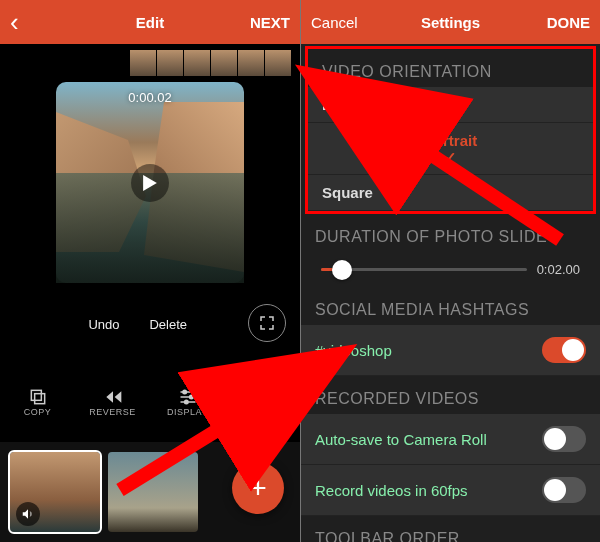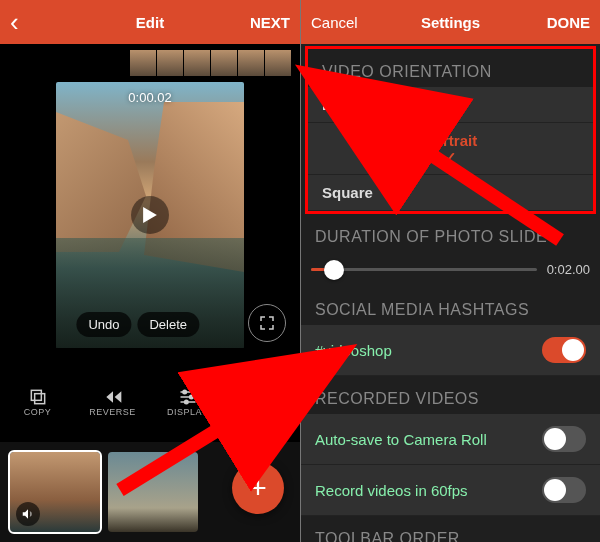--- a/index.html
+++ b/index.html
@@ -9,21 +9,21 @@
   .pane + .pane { border-left: 1px solid #777; }
   .header { height: 44px; background: #db4a2b; color: #fff; display: flex; align-items: center; justify-content: space-between; padding: 0 10px; font-size: 15px; }
   .header .mid { flex: 1; text-align: center; font-weight: 600; }
   .header .side { width: 60px; }
   .header .left { text-align: left; }
   .header .right { text-align: right; font-weight: 700; }
 
   
   .filmstrip { height: 28px; margin: 6px 0 4px 0; display: flex; padding-left: 130px; }
   .fsthumb { width: 26px; height: 26px; background: linear-gradient(180deg,#b8916c,#5a4a3a); margin-right: 1px; }
-  .preview { margin: 4px auto 0 auto; width: 188px; height: 266px; position: relative; background: linear-gradient(180deg,#7fb4c9 0%, #9a7a5a 30%, #d4a878 45%, #4a6a6a 70%, #2a3a3a 100%); border-radius: 2px; }
+  .preview { margin: 4px auto 0 auto; width: 188px; height: 201px; position: relative; background: linear-gradient(180deg,#7fb4c9 0%, #9a7a5a 30%, #d4a878 45%, #4a6a6a 70%, #2a3a3a 100%); border-radius: 10px; }
   .preview .rock-left { position:absolute; left:0; top:30px; width:90px; height:140px; background: linear-gradient(135deg,#c29871,#936a4a); clip-path: polygon(0 0, 80% 20%, 100% 60%, 70% 100%, 0 100%); }
   .preview .rock-right { position:absolute; right:0; top:20px; width:100px; height:170px; background: linear-gradient(225deg,#d6a97f,#8a5f40); clip-path: polygon(20% 0, 100% 0, 100% 100%, 0 90%, 10% 40%); }
   .preview .water { position:absolute; left:0; right:0; bottom:0; height:110px; background: linear-gradient(180deg, rgba(60,90,80,0.6), rgba(20,30,25,0.9)); }
   .timestamp { position: absolute; top: 8px; left: 50%; transform: translateX(-50%); color: #fff; font-size: 13px; font-weight: 500; text-shadow: 0 0 4px rgba(0,0,0,0.6); }
   .playbtn { position: absolute; top: 50%; left: 50%; transform: translate(-50%,-50%); width: 38px; height: 38px; border-radius: 50%; background: rgba(0,0,0,0.45); display: flex; align-items: center; justify-content: center; }
   .expand-circ { position: absolute; right: 14px; top: 304px; width: 38px; height: 38px; border-radius: 50%; border: 1px solid #888; display:flex; align-items:center; justify-content:center; }
   .pillrow { position: absolute; left: 50%; transform: translateX(-60%); top: 312px; display:flex; gap:6px; }
   .pill { background: rgba(0,0,0,0.7); border-radius: 14px; padding: 5px 12px; color: #eee; font-size: 13px; }
 
   .toolbar { position: absolute; left: 0; right: 0; top: 372px; height: 60px; display: flex; }
@@ -38,21 +38,21 @@
   .thumb .mute { position:absolute; left:6px; bottom:6px; width:24px; height:24px; border-radius:50%; background:rgba(0,0,0,0.6); display:flex; align-items:center; justify-content:center; }
   .fab { position:absolute; right:16px; bottom:28px; width:52px; height:52px; border-radius:50%; background:#db4a2b; display:flex; align-items:center; justify-content:center; z-index:5; box-shadow:0 2px 8px rgba(0,0,0,0.5); }
 
   
   .settings { background:#1f1f1f; height: calc(542px - 44px); overflow:hidden; position:relative; }
   .section-h { color:#888; font-size:16px; letter-spacing:0.5px; padding: 14px 14px 6px 14px; }
   .option { color:#ddd; font-size:15px; padding: 9px 14px; background:#303030; border-bottom:1px solid #222; display:flex; align-items:center; justify-content:space-between;font-weight:bold; }
   .option.selected { color:#db4a2b;flex-direction:column; }
   .check { color:#db4a2b; font-size:14px; }
   .redbox { border:3px solid #f00; margin:2px 4px 0 4px; }
-  .slider-row { padding: 10px 10px; display:flex; align-items:center; gap:10px; }
+  .slider-row { padding: 10px 20px; display:flex; align-items:center; gap:10px; }
   .slider { flex:1; height:3px; background:#555; position:relative; border-radius:2px; }
   .slider .fill { position:absolute; left:0; top:0; bottom:0; width:10%; background:#db4a2b; border-radius:2px; }
   .slider .knob { position:absolute; left:10%; top:50%; transform:translate(-50%,-50%); width:20px; height:20px; border-radius:50%; background:#fff; box-shadow:0 1px 3px rgba(0,0,0,0.5); }
   .sval { color:#ccc; font-size:13px; }
   .row { color:#86efac; font-size:15px; padding:12px 14px; background:#303030; border-bottom:1px solid #222; display:flex; align-items:center; justify-content:space-between; }
   .toggle { width:44px; height:26px; border-radius:13px; background:#555; position:relative; }
   .toggle .k { position:absolute; top:2px; left:2px; width:22px; height:22px; border-radius:50%; background:#fff; }
   .toggle.on { background:#db4a2b; }
   .toggle.on .k { left:auto; right:2px; }
 

